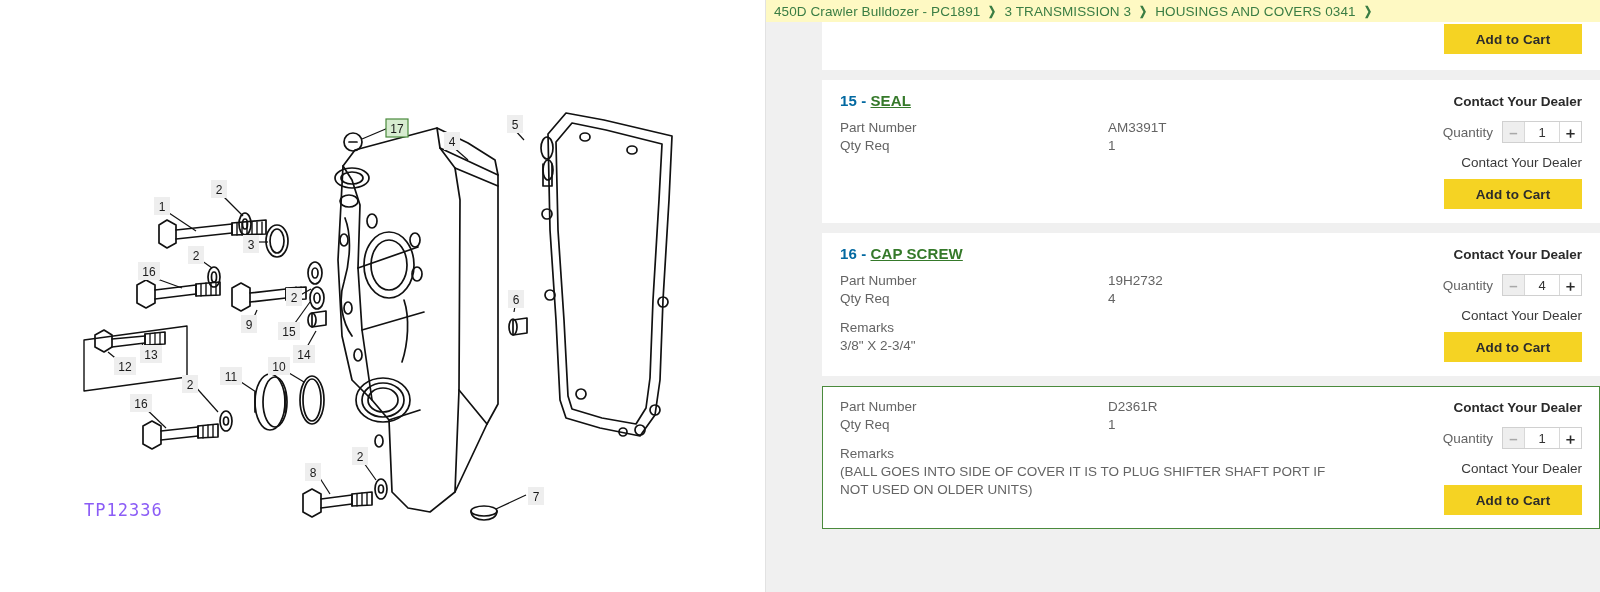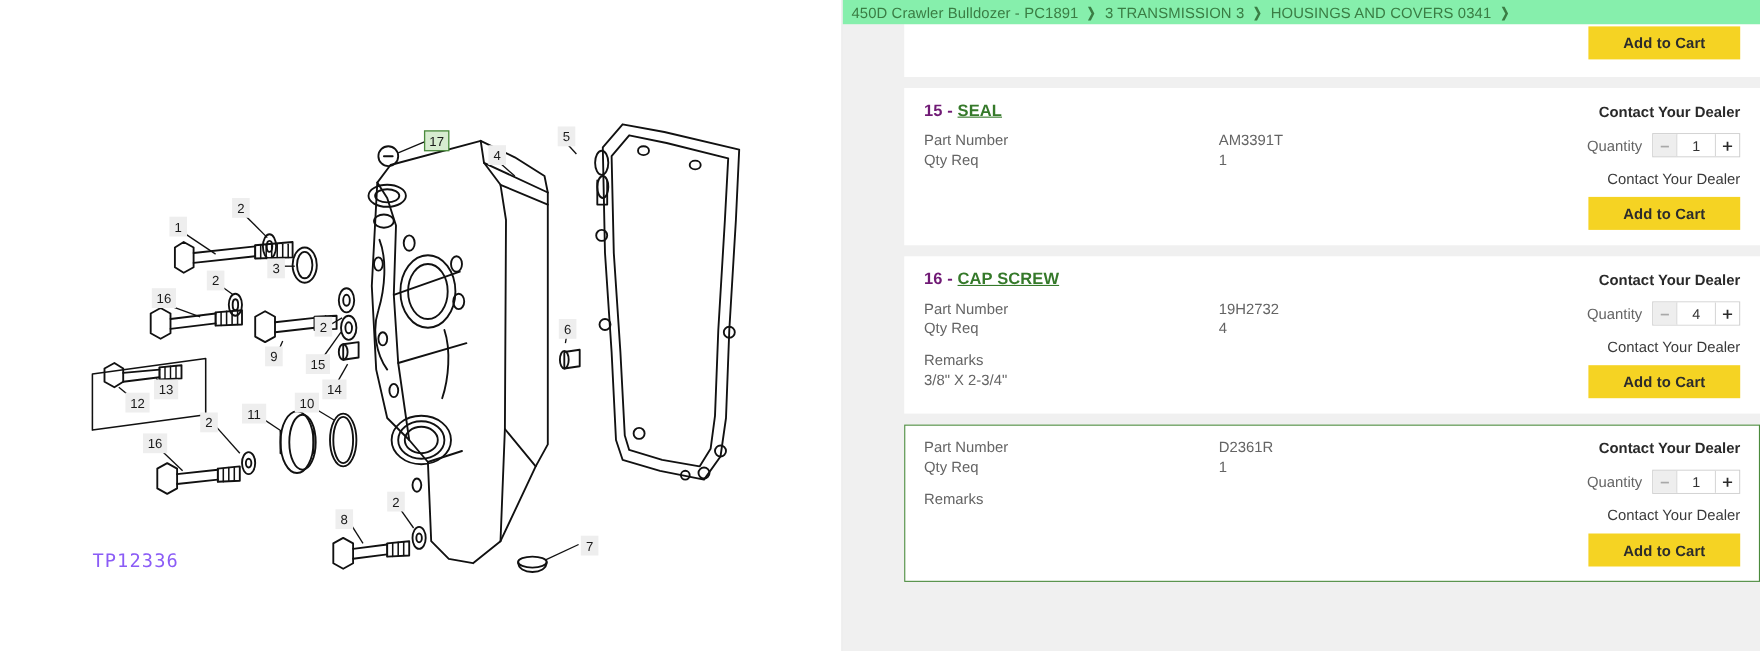--- a/index.html
+++ b/index.html
@@ -43,21 +43,21 @@
     height: 592px;
     background: #f0f0f0;
     flex: 0 0 834px;
     overflow: hidden;
   }
 
   .breadcrumb {
     position: absolute;
     top: 0; left: 0; right: 0;
     height: 22px;
-    background: #86efac;
+    background: #fef9c3;
     display: flex;
     align-items: center;
     padding-left: 8px;
     white-space: nowrap;
     z-index: 5;
   }
   .crumb {
     font-size: 13.5px;
     color: #3a7d44;
     letter-spacing: .1px;
@@ -99,21 +99,21 @@
     padding-top: 2px;
   }
 
   .part-title {
     font-size: 15px;
     color: #222222;
     font-weight: bold;
     margin-bottom: 10px;
     letter-spacing: .1px;
   }
-  .part-title .num { color: #701a75; }
+  .part-title .num { color: #0369a1; }
   .part-title .link {
     color: #35792a;
     text-decoration: underline;
     cursor: pointer;
   }
 
   .kv { display: flex; font-size: 13.5px; color: #646464; line-height: 18px; }
   .kv .k { width: 268px; flex: 0 0 268px; }
   .kv .v { color: #646464; }
 
@@ -570,20 +570,21 @@
               <div class="kv">
                 <span class="k">Part Number</span>
                 <span class="v">D2361R</span>
               </div>
               <div class="kv">
                 <span class="k">Qty Req</span>
                 <span class="v">1</span>
               </div>
               <div class="remarks-block">
                 <div class="remarks-label">Remarks</div>
+                <div class="remarks-text">(BALL GOES INTO SIDE OF COVER IT IS TO PLUG SHIFTER SHAFT PORT IF NOT USED ON OLDER UNITS)</div>
               </div>
             </div>
             <div class="card-right">
               <div class="dealer-bold">Contact Your Dealer</div>
               <div class="qty-row">
                 <span class="qty-label">Quantity</span>
                 <div class="stepper">
                   <div class="step-btn step-minus">–</div>
                   <div class="qty-val">1</div>
                   <div class="step-btn step-plus">＋</div>

